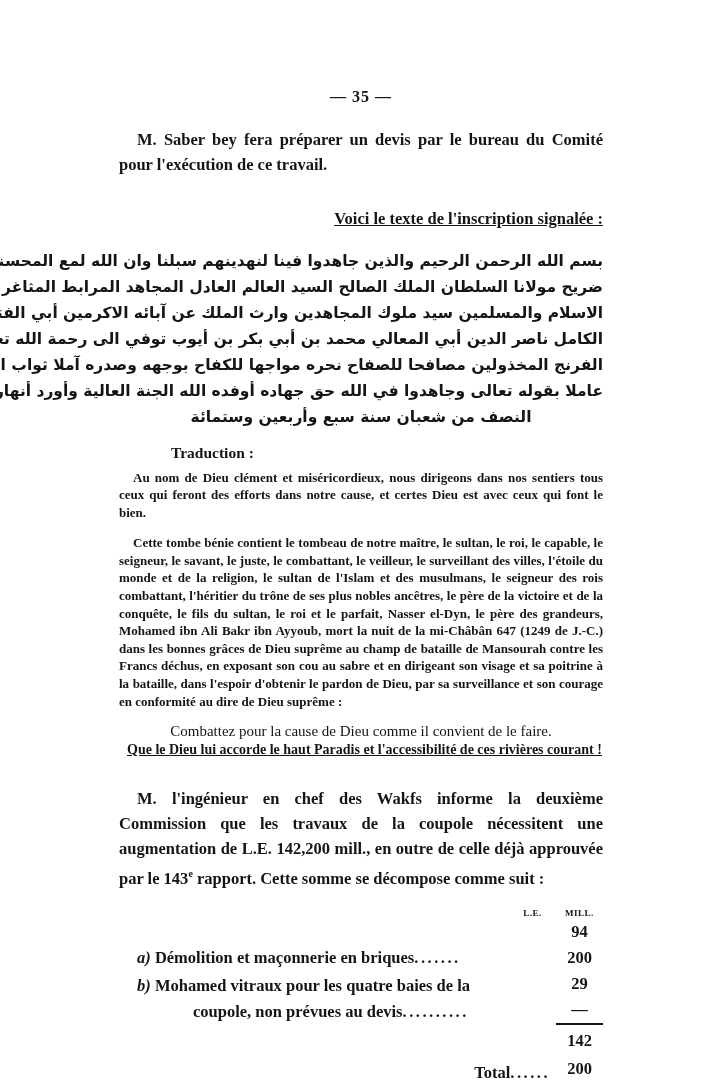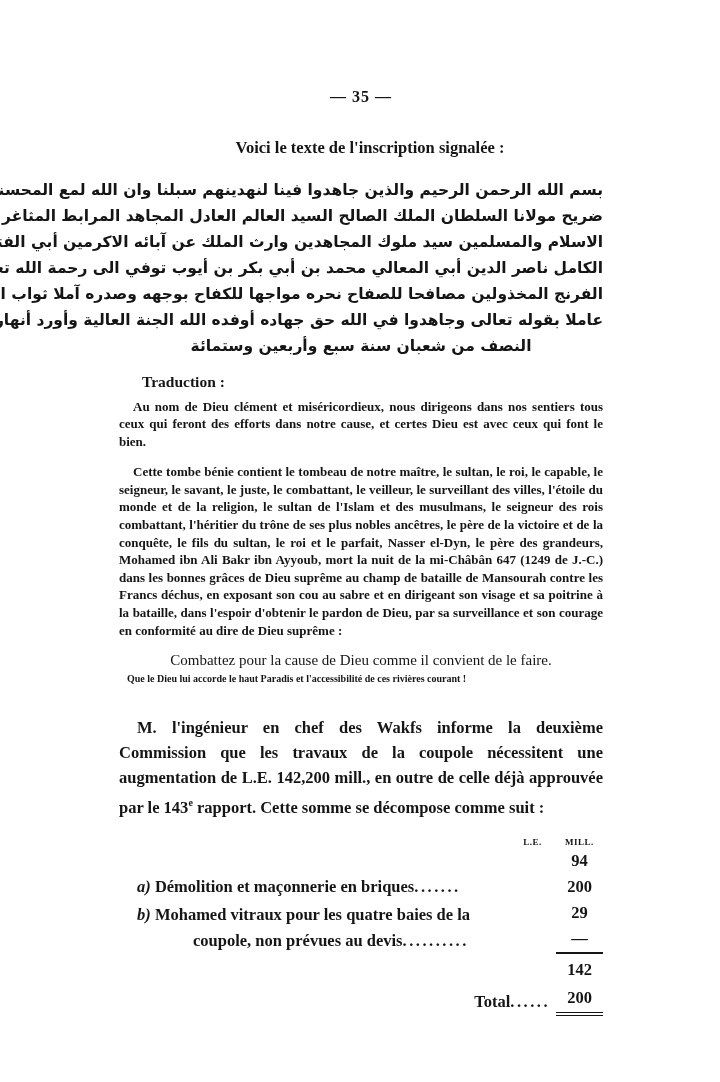--- a/index.html
+++ b/index.html
@@ -20,54 +20,55 @@
     letter-spacing:1px;
   }
 
   .body-text {
     font-size:16.5px; font-weight:700;
     line-height:25px;
     text-align:justify;
   }
   .ti { text-indent:18px; }
   .intro-para { margin-top:21px; }
-  .lead-in { margin-top:29px; text-align:center; }
+  .lead-in { margin-top:29px; text-align:right;text-decoration:underline; }
 
   .arabic-block { margin-top:7px; }
   .arabic-line {
     direction:rtl; unicode-bidi:embed;
     font-family:"DejaVu Sans", sans-serif;
     font-size:15.5px; font-weight:700;
     line-height:26px;
     text-align:justify; text-align-last:justify;
     white-space:nowrap;
   }
   .arabic-line.last { text-align:center; text-align-last:center; }
 
   .trad-heading {
-    margin-top:14px; margin-left:23px;
+    margin-top:14px; margin-left:52px;
     font-size:15.5px; font-weight:700;
   }
   .small-text {
     font-size:13px; font-weight:700;
     line-height:17.6px;
     text-align:justify;
   }
   .sti { text-indent:14px; }
   .trad-p1 { margin-top:7px; }
   .trad-p2 { margin-top:1px; }
   .quote-line {
     font-size:15px; font-weight:400;
     text-align:center; line-height:17px;
     margin-top:1px;
   }
   .closing-line {
-    font-size:10px; font-weight:700;
+    font-size:14px; font-weight:700;
     line-height:18px; text-indent:8px;
     margin-top:1px;
+    text-decoration:underline;
   }
 
   .section-heading {
     margin-top:44px;
     text-align:center;
     font-variant:small-caps;
     font-size:16.5px; font-weight:700;
     letter-spacing:0.6px;
   }
   .section-para { margin-top:27px; }
@@ -94,20 +95,21 @@
   .double-under { border-bottom:4px double #151515; }
 </style>
 </head>
 <body>
 
 <div class="page">
   <div class="content">
 
     <div class="page-number">— 35 —</div>
 
+    <p class="body-text ti intro-para">M. Saber bey fera préparer un devis par le bureau du Comité pour l'exécution de ce travail.</p>
 
     <p class="body-text ti lead-in">Voici le texte de l'inscription signalée :</p>
 
     <div class="arabic-block">
       <div class="arabic-line">بسم الله الرحمن الرحيم والذين جاهدوا فينا لنهدينهم سبلنا وان الله لمع المحسنين هذه التربه المباركة بها</div>
       <div class="arabic-line">ضريح مولانا السلطان الملك الصالح السيد العالم العادل المجاهد المرابط المثاغر نجم الدنيا والدين سلطان</div>
       <div class="arabic-line">الاسلام والمسلمين سيد ملوك المجاهدين وارث الملك عن آبائه الاكرمين أبي الفتح أيوب بن السلطان الملك</div>
       <div class="arabic-line">الكامل ناصر الدين أبي المعالي محمد بن أبي بكر بن أيوب توفي الى رحمة الله تعالى وهو بغزاة المنصورة تجاه</div>
       <div class="arabic-line">الفرنج المخذولين مصافحا للصفاح نحره مواجها للكفاح بوجهه وصدره آملا ثواب الله غرابطته واجتهاده</div>
       <div class="arabic-line">عاملا بقوله تعالى وجاهدوا في الله حق جهاده أوفده الله الجنة العالية وأورد أنهارها الجارية وذلك في ليلة</div>

